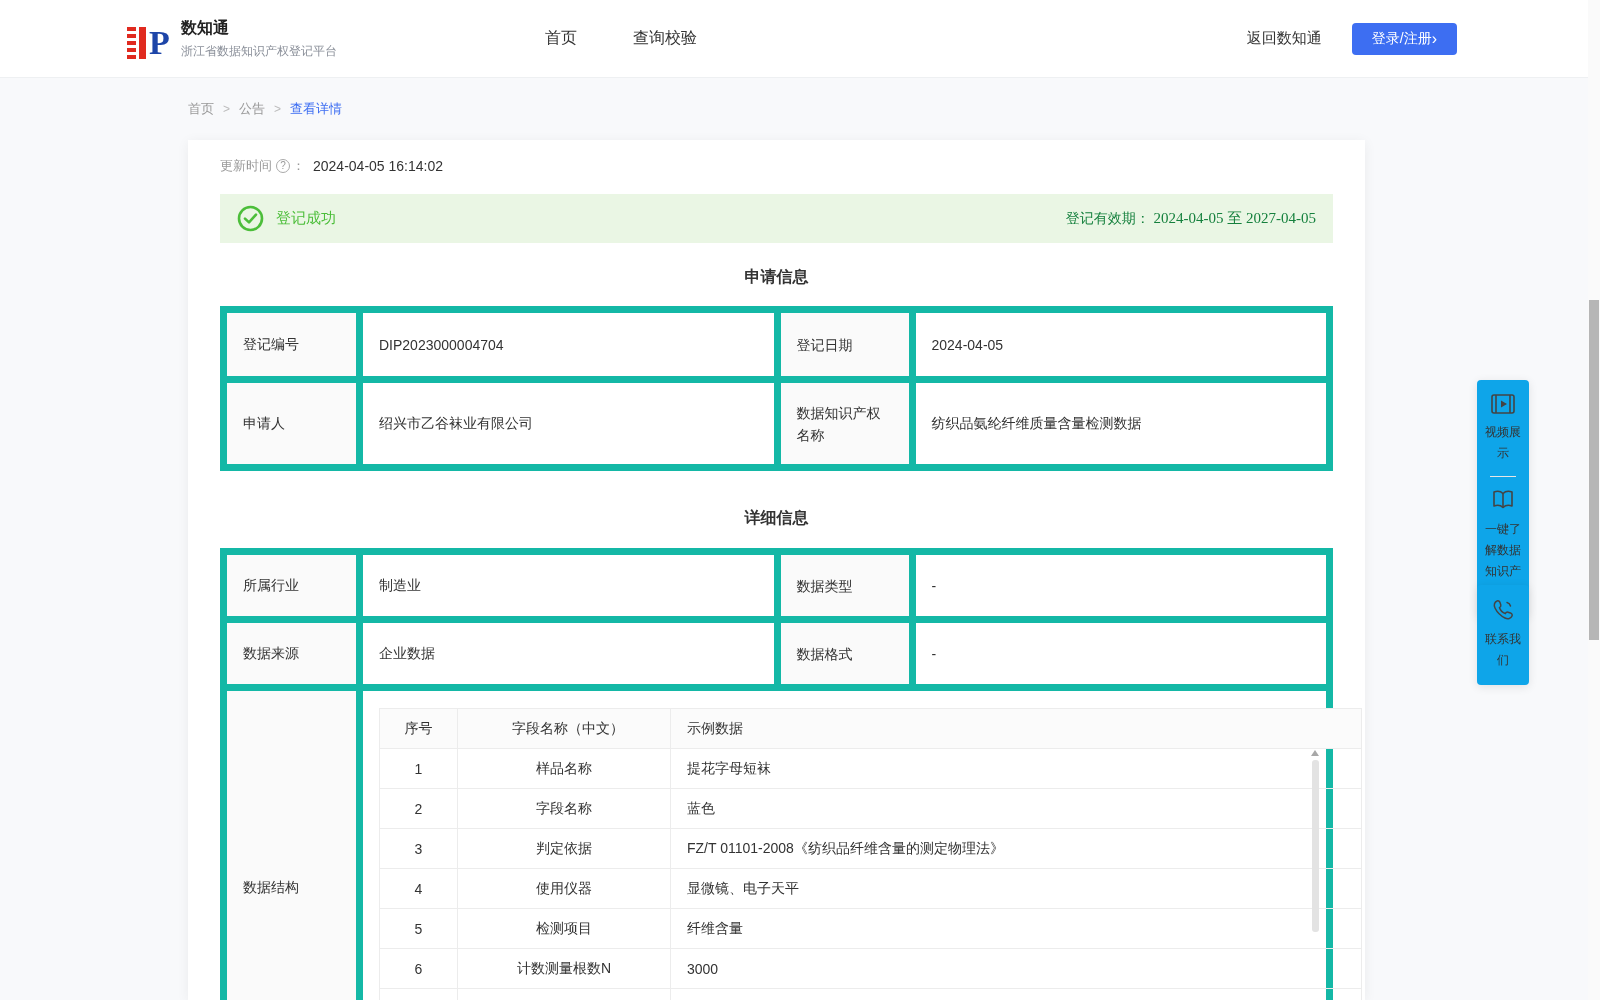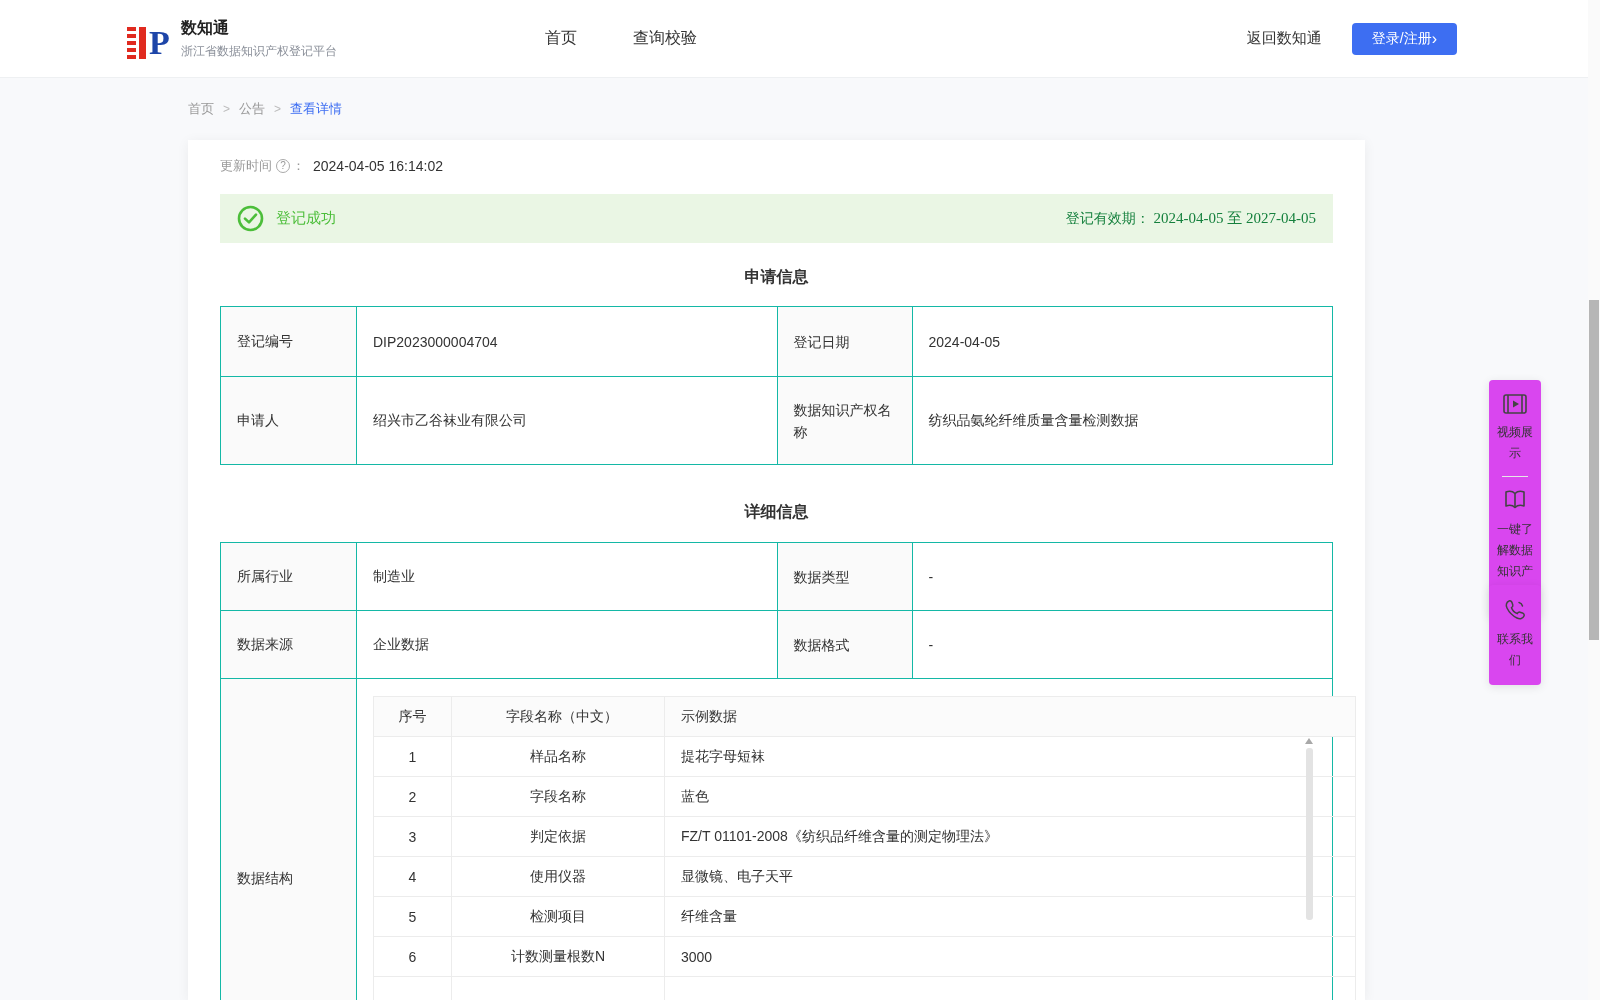--- a/index.html
+++ b/index.html
@@ -49,21 +49,21 @@
 
   .sec-title { display:flex; align-items:center; height:20px;flex-direction:column; }
   .sec-title.first { margin-top:24px; }
   .sec-title.second { margin-top:37px; }
   .sec-bar { width:4px; height:16px; background:#3d6ef2; margin-right:9px; }
   .sec-text { font-size:16px; font-weight:bold; color:#333; }
 
   table.kv { border-collapse:collapse; width:1113px; table-layout:fixed; font-size:14px; }
   table.kv.t1 { margin-top:19px; }
   table.kv.t2 { margin-top:20px; }
-  table.kv td { border:1px solid #14b8a6; padding:8px 16px; vertical-align:middle; }
+  table.kv td { border:7px solid #14b8a6; padding:8px 16px; vertical-align:middle; }
   td.lbl { background:#fafafa; width:136px; color:#333; }
   td.lbl2 { background:#fafafa; width:135px; color:#333; line-height:22px; }
   table.kv tr.r70 { height:70px; } table.kv tr.r88 { height:88px; }
   table.kv tr.r68 { height:68px; }
   tr.struct-row { height:400px; }
   tr.struct-row td.lbl { vertical-align:middle; }
   tr.struct-row td.struct-cell { vertical-align:top; padding:17px 15px 0 16px; }
 
   .inner-wrap { position:relative; width:946px; }
   table.inner { border-collapse:collapse; width:946px; table-layout:fixed; font-size:14px; }
@@ -74,21 +74,21 @@
   .col-name { width:213px; text-align:center; }
   .col-sample { width:691px; text-align:left; padding-left:16px !important; }
   tr.filler td { height:60px; border-bottom:none; }
 
   .inner-scroll { position:absolute; right:6px; top:42px; width:8px; height:236px; }
   .inner-scroll .up { width:0; height:0; margin:0 auto 4px; border-left:4px solid transparent;
                       border-right:4px solid transparent; border-bottom:6px solid #a8a8a8; }
   .inner-scroll .thumb { width:7px; height:172px; margin:0 auto; background:#e3e3e3; border-radius:3px; }
 
   
-  .float-card { position:absolute; right:59px; width:52px; background:#d946ef; border-radius:4px;
+  .float-card { position:absolute; right:71px; width:52px; background:#0ea5e9; border-radius:4px;
                 box-shadow:0 2px 10px rgba(0,0,0,.10); text-align:center; font-size:12px; color:#333;
                 padding:14px 3px; cursor:pointer; }
   .float-card.one { top:380px; }
   .float-card.two { top:585px; }
   .float-icon { display:block; margin:0 auto 8px; }
   .float-label { line-height:21px; display:block; }
   .float-div { width:26px; height:1px; background:#e6e6e6; margin:12px auto; }
 
   
   .page-scrollbar { position:absolute; right:0; top:0; width:12px; height:1000px; background:#fafafa; }

